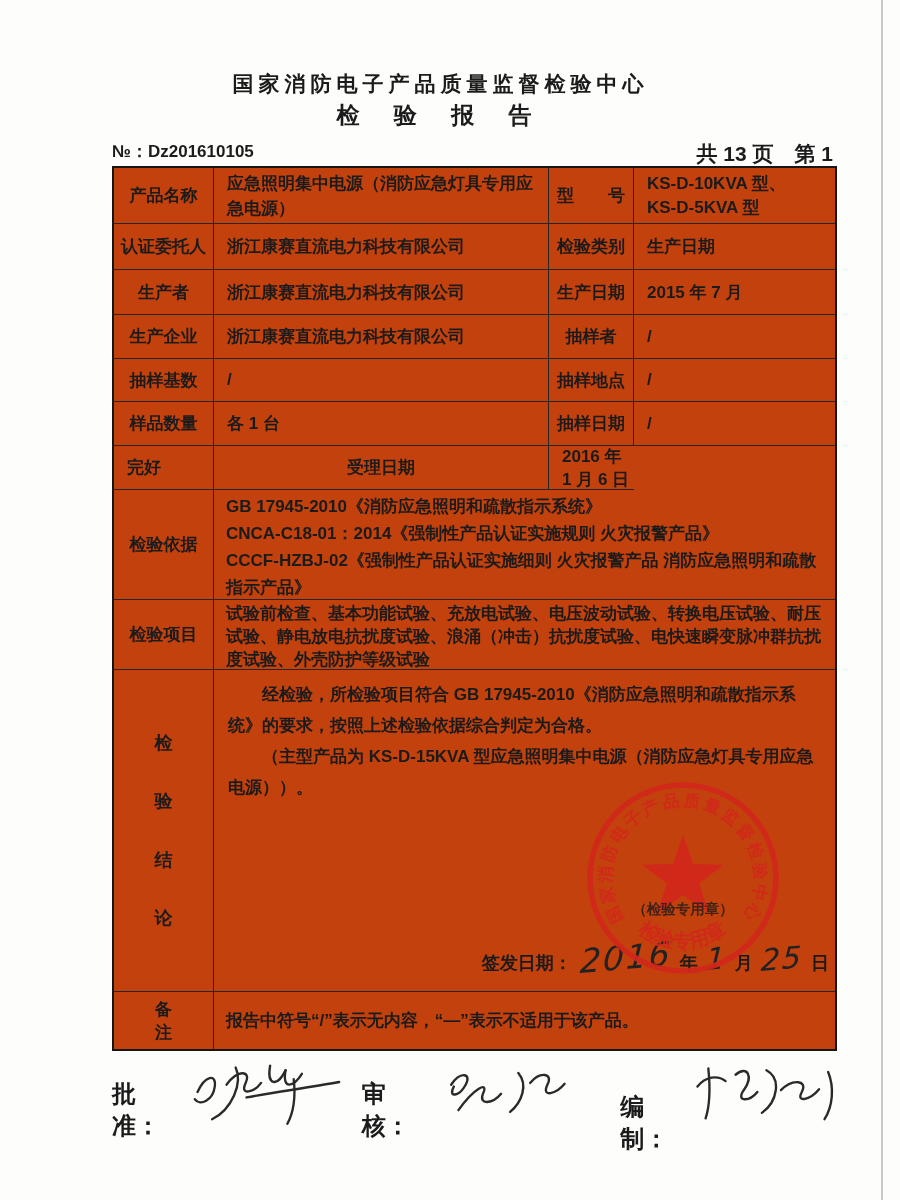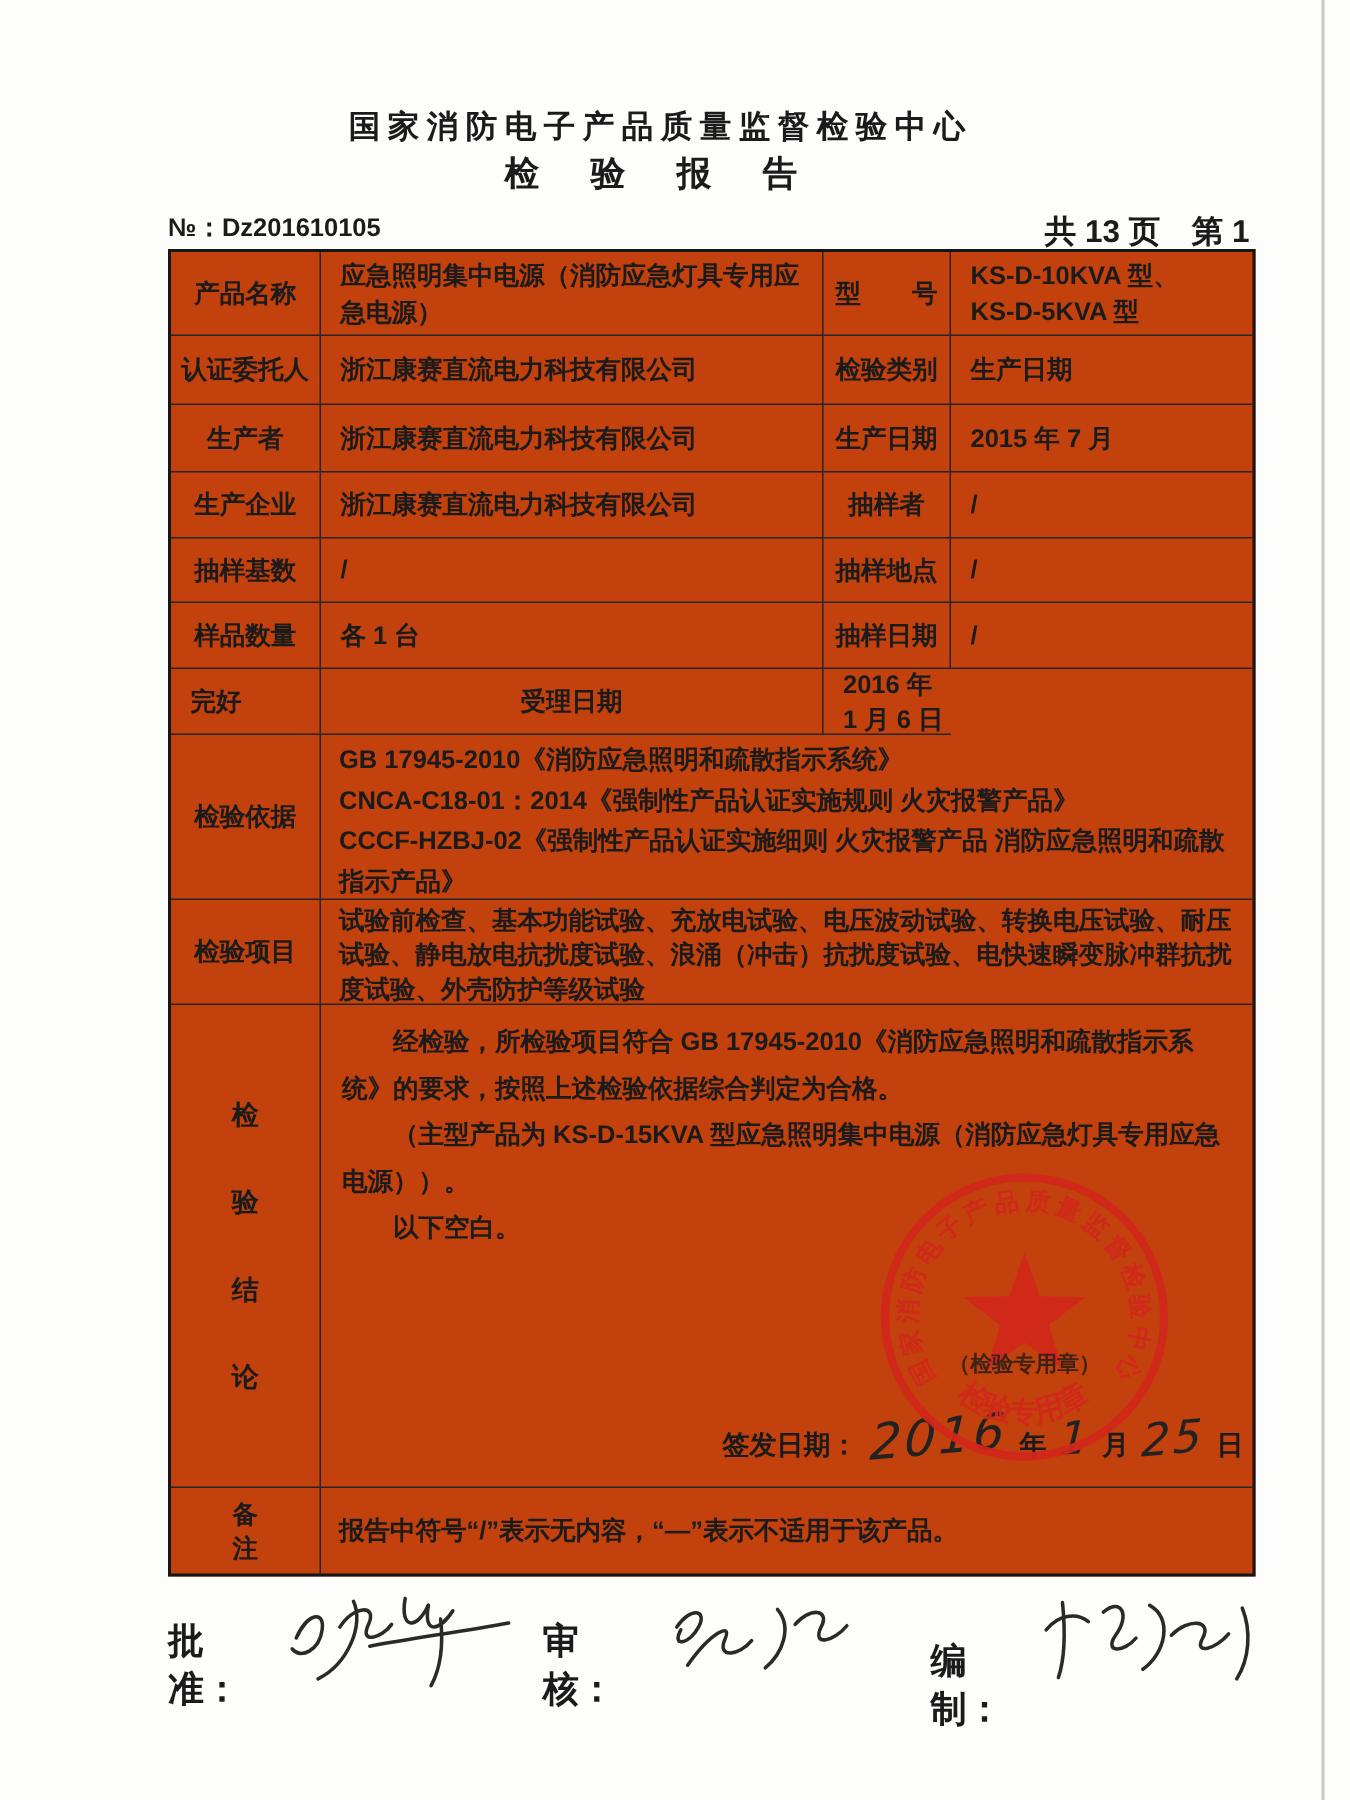--- a/index.html
+++ b/index.html
@@ -107,21 +107,20 @@
 
     <div class="c lab vlab" style="grid-row:10">
       <span>检</span>
       <span>验</span>
       <span>结</span>
       <span>论</span>
     </div>
     <div class="c nr concl-cell" style="grid-row:10;grid-column:2 / span 3">
       <p class="para">经检验，所检验项目符合 GB 17945-2010《消防应急照明和疏散指示系统》的要求，按照上述检验依据综合判定为合格。</p>
       <p class="para">（主型产品为 KS-D-15KVA 型应急照明集中电源（消防应急灯具专用应急电源））。</p>
-      <p class="para">以下空白。</p>
       <div class="sign-line">
         <span>签发日期：</span>
         <span class="hand">2016</span>
         <span>年</span>
         <span class="hand sm">1</span>
         <span>月</span>
         <span class="hand sm">25</span>
         <span>日</span>
       </div>
     </div>

